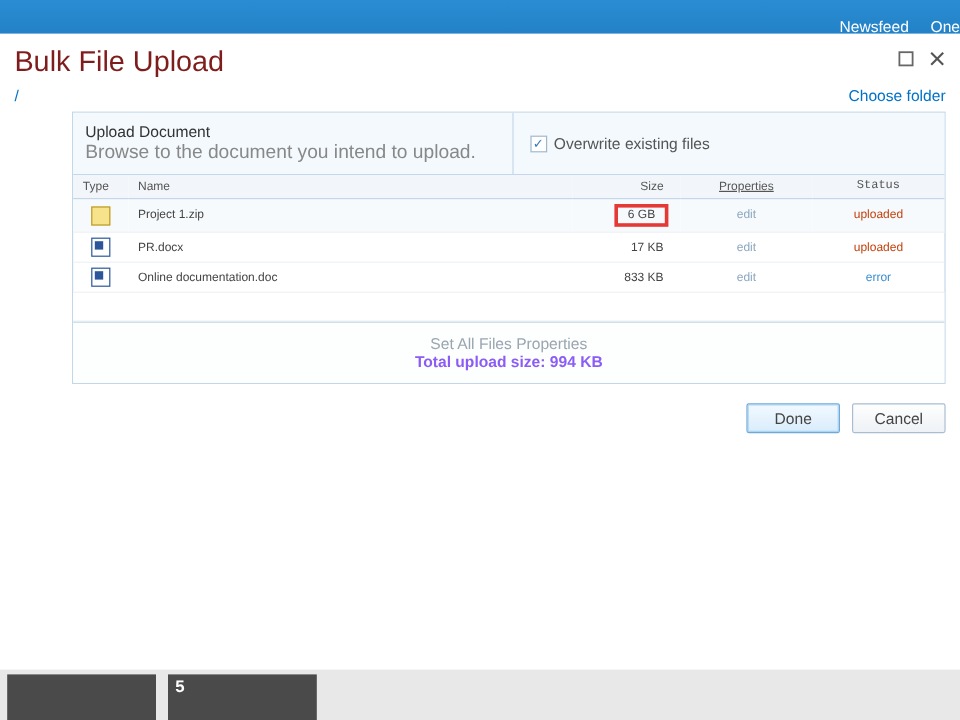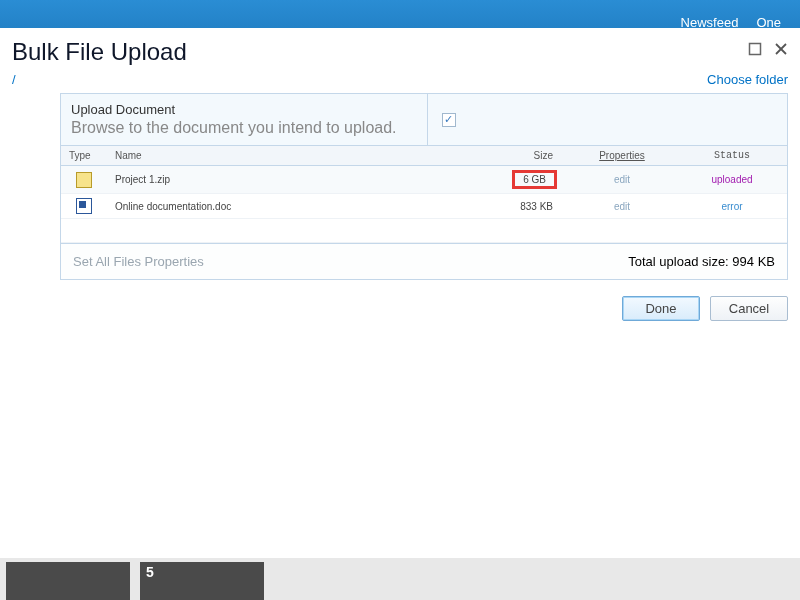--- a/index.html
+++ b/index.html
@@ -14,41 +14,41 @@
     position: relative;
   }
   .topbar {
     height: 44px;
     background: linear-gradient(#2a8dd4, #1f7bbf);
     color: #fff;
     display: flex;
     justify-content: flex-end;
     align-items: center;
     gap: 18px;
-    padding: 0 19px;
+    padding: 0 0;
     font-size: 13px;
   }
   .dialog {
     position: absolute;
     top: 28px;
     left: 0;
     width: 800px;
     background: #fff;
     padding: 10px 12px 18px;
   }
   .dialog-head {
     display: flex;
     justify-content: space-between;
     align-items: flex-start;
     margin-bottom: 6px;
   }
   .dialog-title {
     font-size: 24px;
     font-weight: 300;
-    color: #0f172a;
+    color: #7f1d1d;
   }
   .dialog-controls {
     display: flex;
     gap: 12px;
     align-items: center;
     padding-top: 4px;
   }
   .win-ctrl { width: 14px; height: 14px; cursor: pointer; color: #666; }
   .path-row {
     display: flex;
@@ -129,39 +129,40 @@
   .ic-doc::after {
     content: ""; position: absolute; left: 2px; top: 2px;
     width: 7px; height: 7px; background: #2b579a;
   }
   .ic-jpg { background: #fff; border-color: #a03030; }
   .ic-jpg::after {
     content: ""; position: absolute; left: 2px; top: 5px;
     width: 10px; height: 6px; background: #d06a2c;
   }
   .edit-link { color: #8aa6bf; cursor: pointer; }
-  .status-done { color: #a21caf; }
+  .status-done { color: #c2410c; }
   .status-error { color: #3a8dd0; }
   .hl-red {
     display: inline-block;
     border: 3px solid #e53935;
     padding: 1px 8px;
     margin-right: -4px;
   }
   .filler td { height: 180px; background: #fff; border-bottom: none; }
   .panel-bottom {
     display: flex;
     justify-content: space-between;
     align-items: center;
     padding: 10px 12px;
     border-top: 1px solid #c4d7e9;
     background: #fdfefe;
+    flex-direction: column;
   }
   .set-all { color: #9aa6b0; cursor: pointer; font-size: 13px; }
-  .total { color: #000000; font-size: 13px; font-weight: 400; text-align: right; }
+  .total { color: #8b5cf6; font-size: 13px; font-weight: 700; text-align: right; }
   .btn-row {
     display: flex;
     justify-content: flex-end;
     gap: 10px;
     margin-top: 16px;
   }
   .btn {
     min-width: 78px;
     padding: 4px 14px;
     border: 1px solid #a9bdd1;
@@ -235,20 +236,21 @@
   </div>
 
   <div class="panel">
     <div class="panel-top">
       <div class="panel-top-left">
         <div class="t1">Upload Document</div>
         <div class="t2">Browse to the document you intend to upload.</div>
       </div>
       <div class="panel-top-right">
         <span class="chk">✓</span>
+        <span>Overwrite existing files</span>
       </div>
     </div>
 
     <table class="files">
       <thead>
         <tr>
           <th class="col-type">Type</th>
           <th class="col-name">Name</th>
           <th class="col-size size">Size</th>
           <th class="col-props props">Properties</th>
@@ -258,20 +260,27 @@
       <tbody id="files-body">
           <tr class="alt">
             <td class="col-type" style="text-align: center;"><span class="file-icon ic-zip"></span></td>
             <td>Project 1.zip</td>
             <td class="size"><span class="hl-red">6 GB</span></td>
             <td class="props"><span class="edit-link">edit</span></td>
             <td class="status"><span class="status-done">uploaded</span></td>
           </tr>
           <tr>
             <td class="col-type" style="text-align: center;"><span class="file-icon ic-doc"></span></td>
+            <td>PR.docx</td>
+            <td class="size">17 KB</td>
+            <td class="props"><span class="edit-link">edit</span></td>
+            <td class="status"><span class="status-done">uploaded</span></td>
+          </tr>
+          <tr>
+            <td class="col-type" style="text-align: center;"><span class="file-icon ic-doc"></span></td>
             <td>Online documentation.doc</td>
             <td class="size">833 KB</td>
             <td class="props"><span class="edit-link">edit</span></td>
             <td class="status"><span class="status-error">error</span></td>
           </tr>
           <tr class="filler">
             <td colspan="5"></td>
           </tr>
         </tbody>
     </table>

